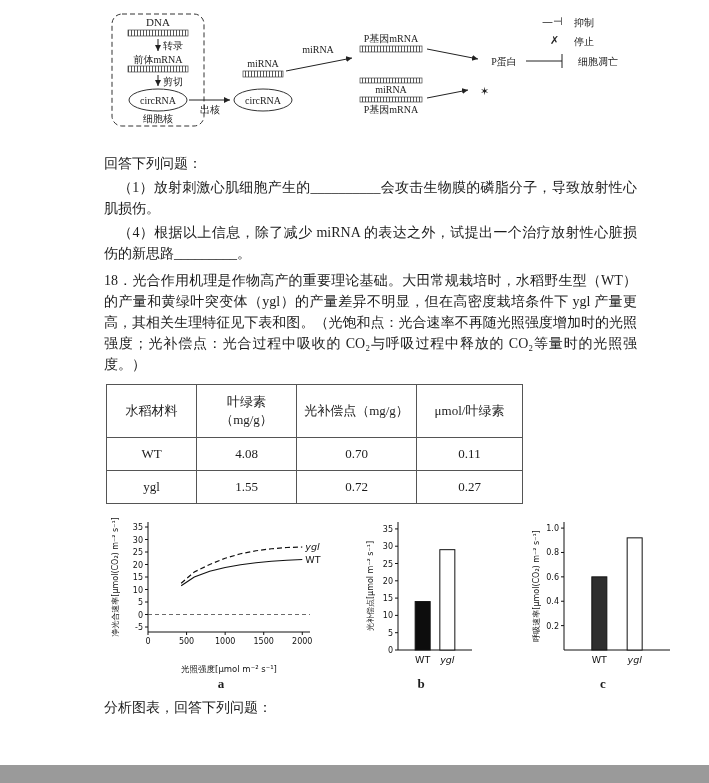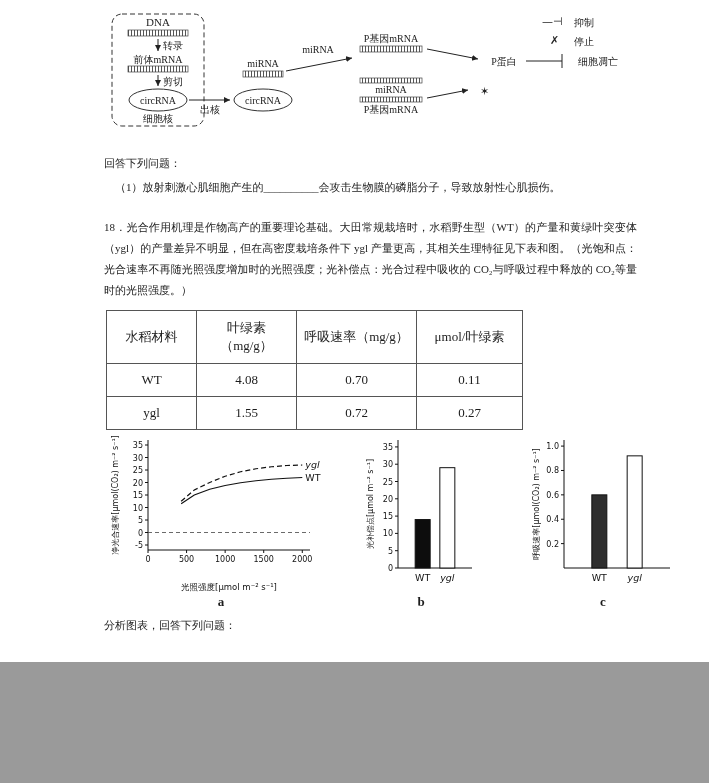--- a/index.html
+++ b/index.html
@@ -1,31 +1,31 @@
 <!DOCTYPE html>
 <html><head>
 <meta charset="utf-8">
 <style>
   *{box-sizing:border-box;}
   html,body{margin:0;padding:0;background:#9a9a9a;}
   .page{
-    width:709px;height:662px;margin:0 auto;background:#ffffff;
+    width:709px;height:765px;margin:0 auto;background:#ffffff;
     font-family:"Liberation Serif","DejaVu Serif",serif;color:#1c1c1c;
     padding:8px 72px 4px 104px;overflow:hidden;position:relative;
   }
   .diagram{display:block;margin-left:2px;}
   .diagram text{font-family:"Liberation Serif","DejaVu Serif",serif;font-size:11px;fill:#222;}
   .diagram text.sm{font-size:10px;}
   .diagram text.sym{font-family:"DejaVu Sans",sans-serif;}
   .diagram .shape{stroke:#333;fill:none;stroke-width:1;}
   .diagram .hatch{fill:url(#hatch);stroke:#444;stroke-width:0.7;}
-  p{margin:3px 0;line-height:21px;font-size:11px;text-align:justify;}
+  p{margin:3px 0;line-height:21px;font-size:14px;text-align:justify;}
   p.q{text-indent:1em;font-family:Liberation Serif, serif;}
-  p.q18{margin-top:19px;}
-  table{border-collapse:collapse;margin:9px 0 2px 2px;}
+  p.q18{margin-top:6px;}
+  table{border-collapse:collapse;margin:9px 0 10px 2px;}
   th,td{border:1px solid #555;text-align:center;font-size:13px;font-weight:normal;padding:8px 4px;color:#1c1c1c;}
   .charts{display:flex;align-items:flex-end;gap:26px;margin-top:2px;margin-left:2px;}
   .chart-block.chart-c{margin-left:22px;}
   svg.chart{display:block;}
   svg.chart text{font-family:"DejaVu Sans",sans-serif;fill:#111;}
   .chart-letter{text-align:center;font-weight:bold;font-size:13px;line-height:15px;}
   .footer-line{margin-top:6px;}
 </style>
 </head>
 <body>
@@ -82,34 +82,35 @@
     <text class="sym" x="374" y="87" font-size="13">✶</text>
 
     <text class="sym" x="436" y="17" font-size="11">—⊣</text>
     <text class="sm" x="468" y="18">抑制</text>
     <text class="sym" x="444" y="36" font-size="11">✗</text>
     <text class="sm" x="468" y="37">停止</text>
   </svg>
 
   <p>回答下列问题：</p>
   <p class="q">（1）放射刺激心肌细胞产生的__________会攻击生物膜的磷脂分子，导致放射性心肌损伤。</p>
+  <p class="q">（4）根据以上信息，除了减少 miRNA 的表达之外，试提出一个治疗放射性心脏损伤的新思路_________。</p>
   <p class="q18">18．光合作用机理是作物高产的重要理论基础。大田常规栽培时，水稻野生型（WT）的产量和黄绿叶突变体（ygl）的产量差异不明显，但在高密度栽培条件下 ygl 产量更高，其相关生理特征见下表和图。（光饱和点：光合速率不再随光照强度增加时的光照强度；光补偿点：光合过程中吸收的 CO₂与呼吸过程中释放的 CO₂等量时的光照强度。）</p>
 
   <table>
     <colgroup>
         <col style="width:90px">
         <col style="width:100px">
         <col style="width:120px">
         <col style="width:106px">
       </colgroup>
     <thead>
       <tr>
         <th>水稻材料</th>
         <th>叶绿素（mg/g）</th>
-        <th>呼吸速率（mg/g）</th>
+        <th>光补偿点（mg/g）</th>
         <th>μmol/叶绿素</th>
       </tr>
     </thead>
     <tbody>
       <tr>
         <td>WT</td>
         <td>4.08</td>
         <td>0.70</td>
         <td>0.11</td>
       </tr>

